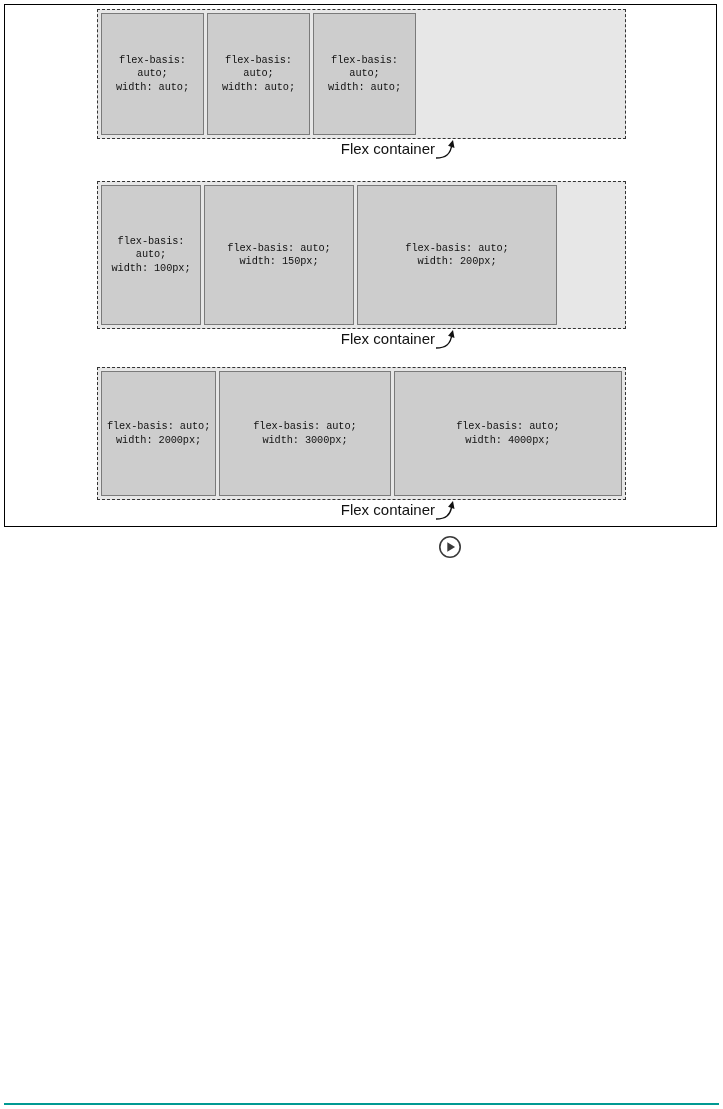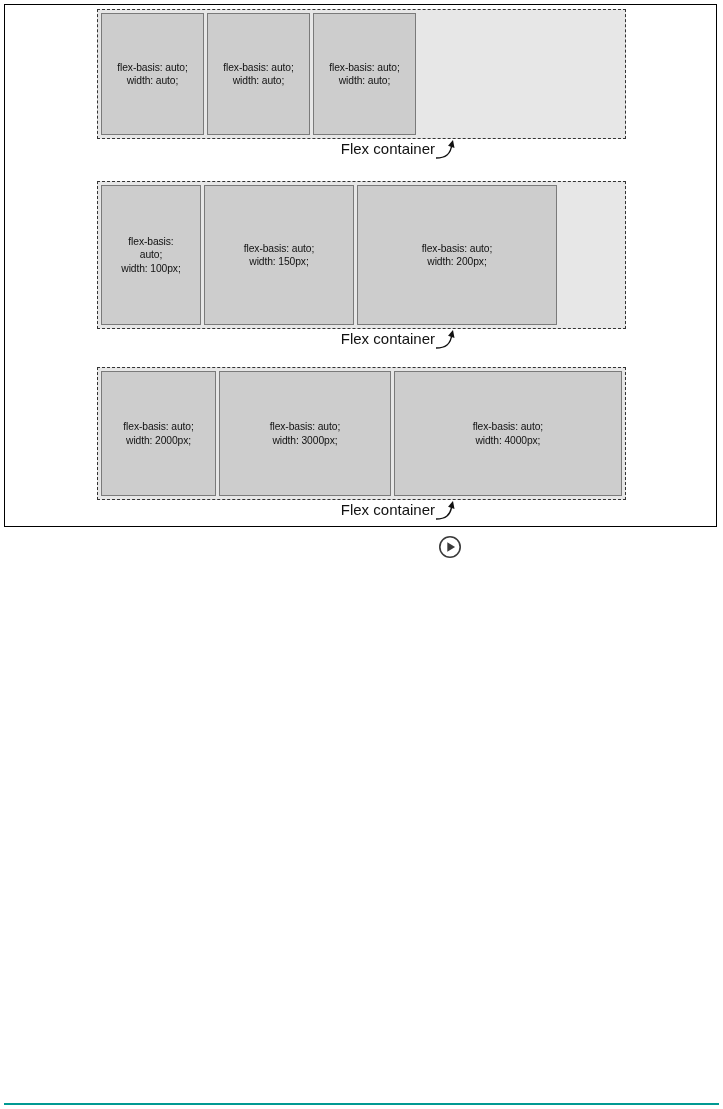--- a/index.html
+++ b/index.html
@@ -37,20 +37,21 @@
   }
 
   .flex-container {
     box-sizing: border-box;
     border: 1px dashed #333333;
     background: #e7e7e7;
     display: flex;
     align-items: stretch;
     padding: 3px;
     width: 529px;
+    font-family: Liberation Mono, monospace;
   }
 
   .flex-item {
     box-sizing: border-box;
     border: 1px solid #7a7a7a;
     background: #cdcdcd;
     display: flex;
     align-items: center;
     justify-content: center;
     text-align: center;

